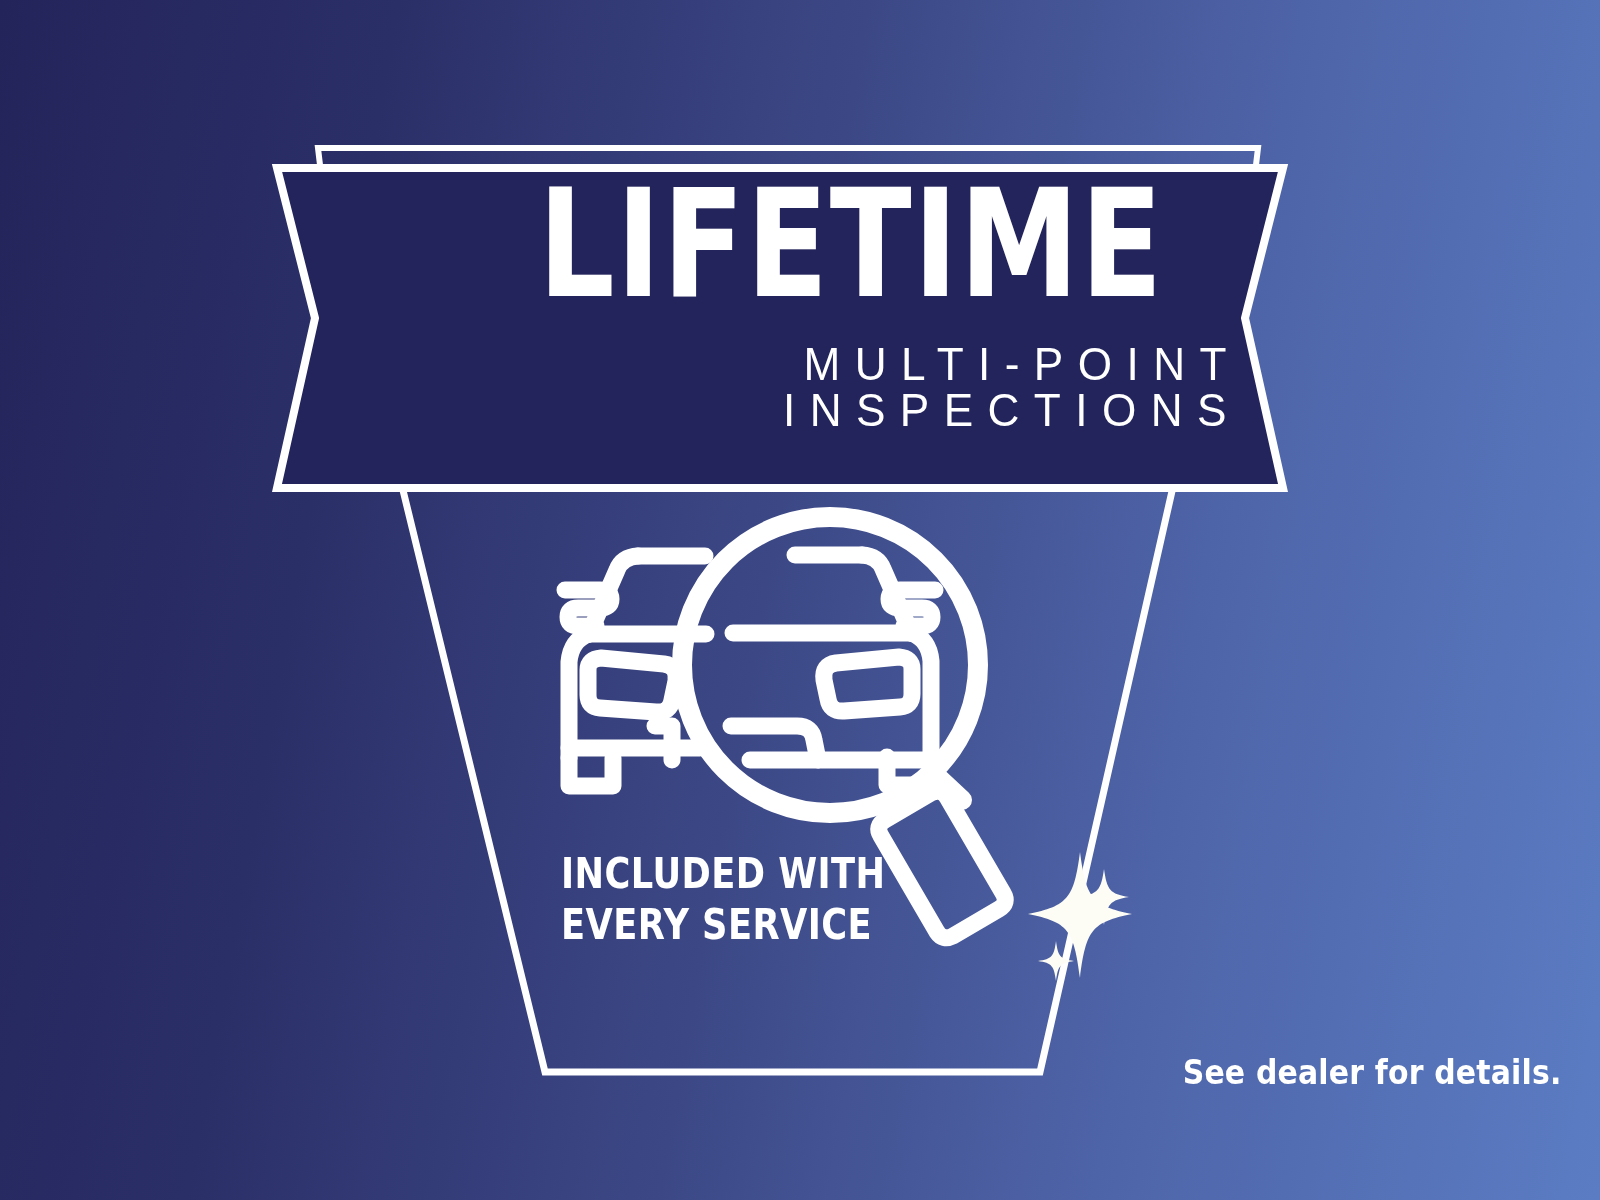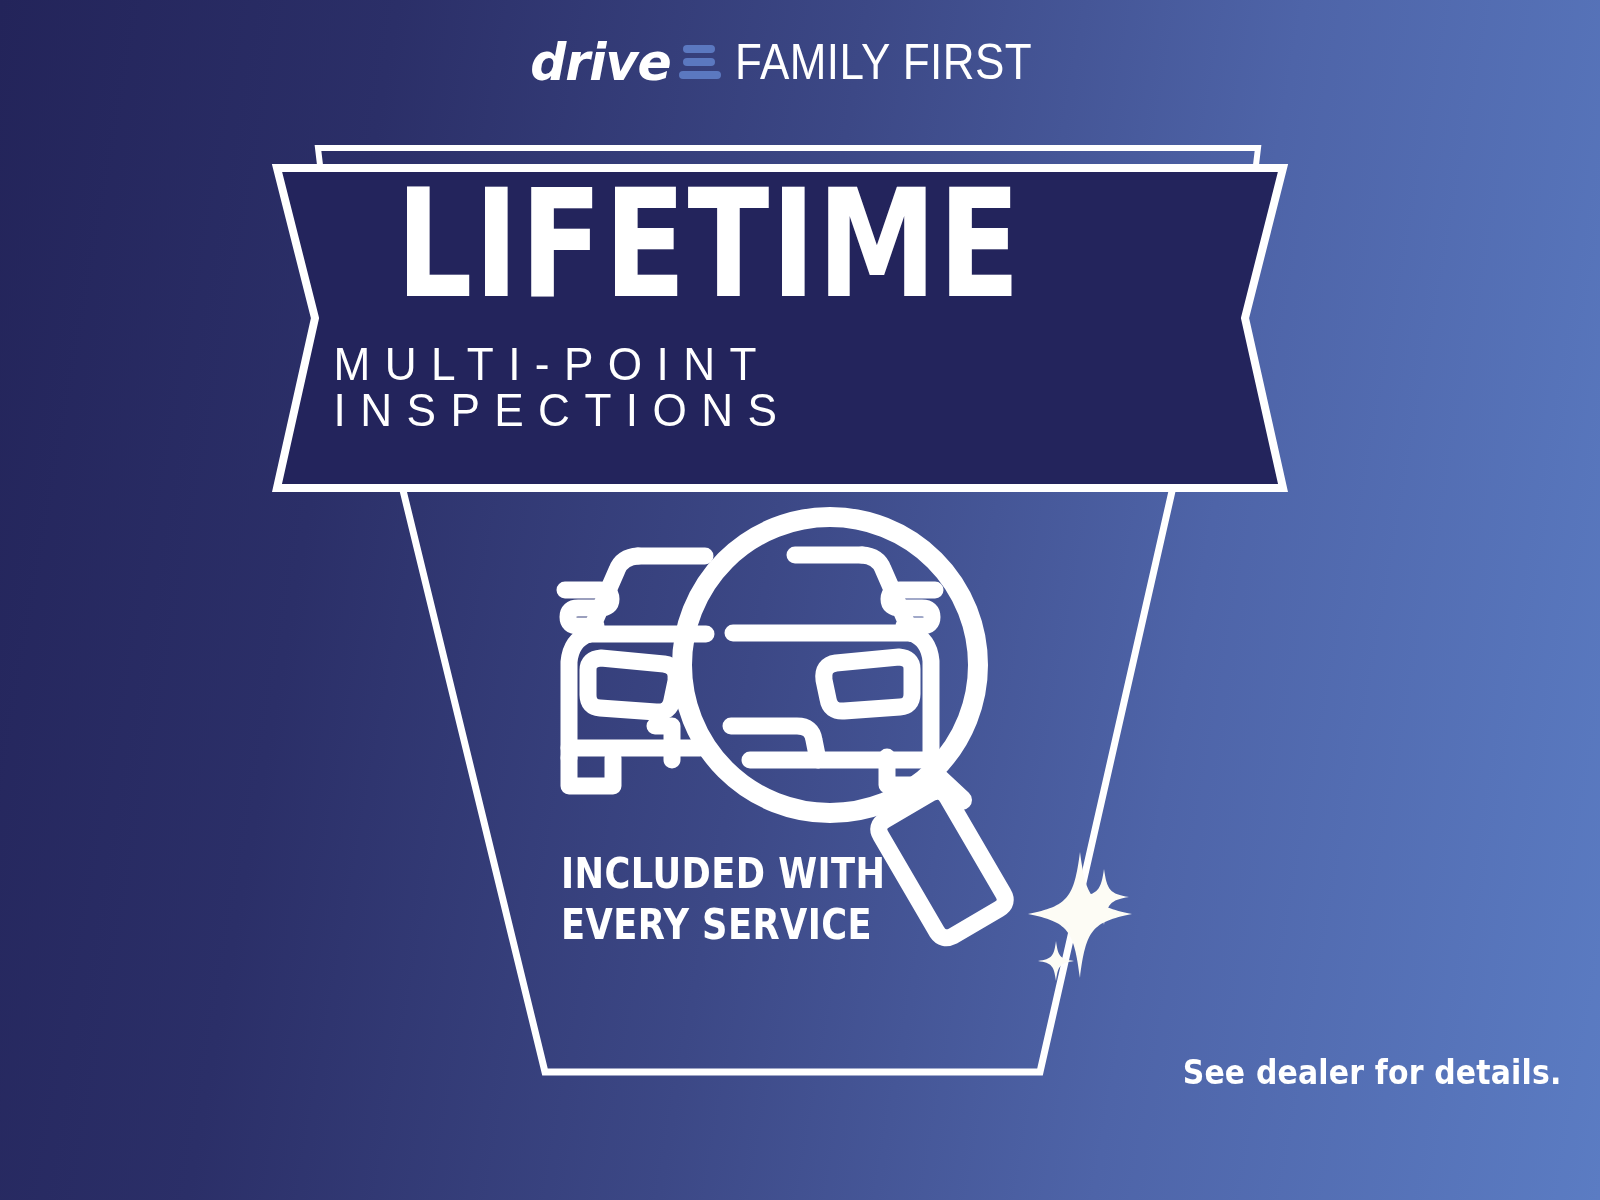--- a/index.html
+++ b/index.html
@@ -73,21 +73,21 @@
     width: 1600px;
     height: 1200px;
   }
 
   
   #banner-text {
     position: absolute;
     left: 300px;
     top: 175px;
     width: 960px;
-    text-align: left;
+    text-align: right;
     pointer-events: none;
   }
   #headline {
     font-family: "DejaVu Sans", sans-serif;
     font-weight: bold;
     font-size: 150px;
     line-height: 0.92;
     color: #ffffff;
     letter-spacing: 2px;
     transform: scaleX(0.80);
@@ -134,29 +134,20 @@
     transform: scaleX(0.88);
     transform-origin: right top;
     white-space: nowrap;
   }
 </style>
 </head>
 <body>
 
 <div id="stage">
 
-  <div id="brand">
-    <span id="brand-drive">drive</span>
-    <span id="brand-bars">
-      <i class="b1"></i>
-        <i class="b2"></i>
-        <i class="b3"></i>
-    </span>
-    <span id="brand-family">FAMILY FIRST</span>
-  </div>
 
   <svg id="art" viewBox="0 0 1600 1200">
 
     <path d="M 400 478 L 545 1072 L 1040 1072 L 1175 478" fill="none" stroke="#ffffff" stroke-width="7" stroke-linejoin="miter" stroke-linecap="butt"></path>
 
     <path d="M 318 148
              L 1258 148
              L 1240 300
              L 1258 470
              L 318 470

